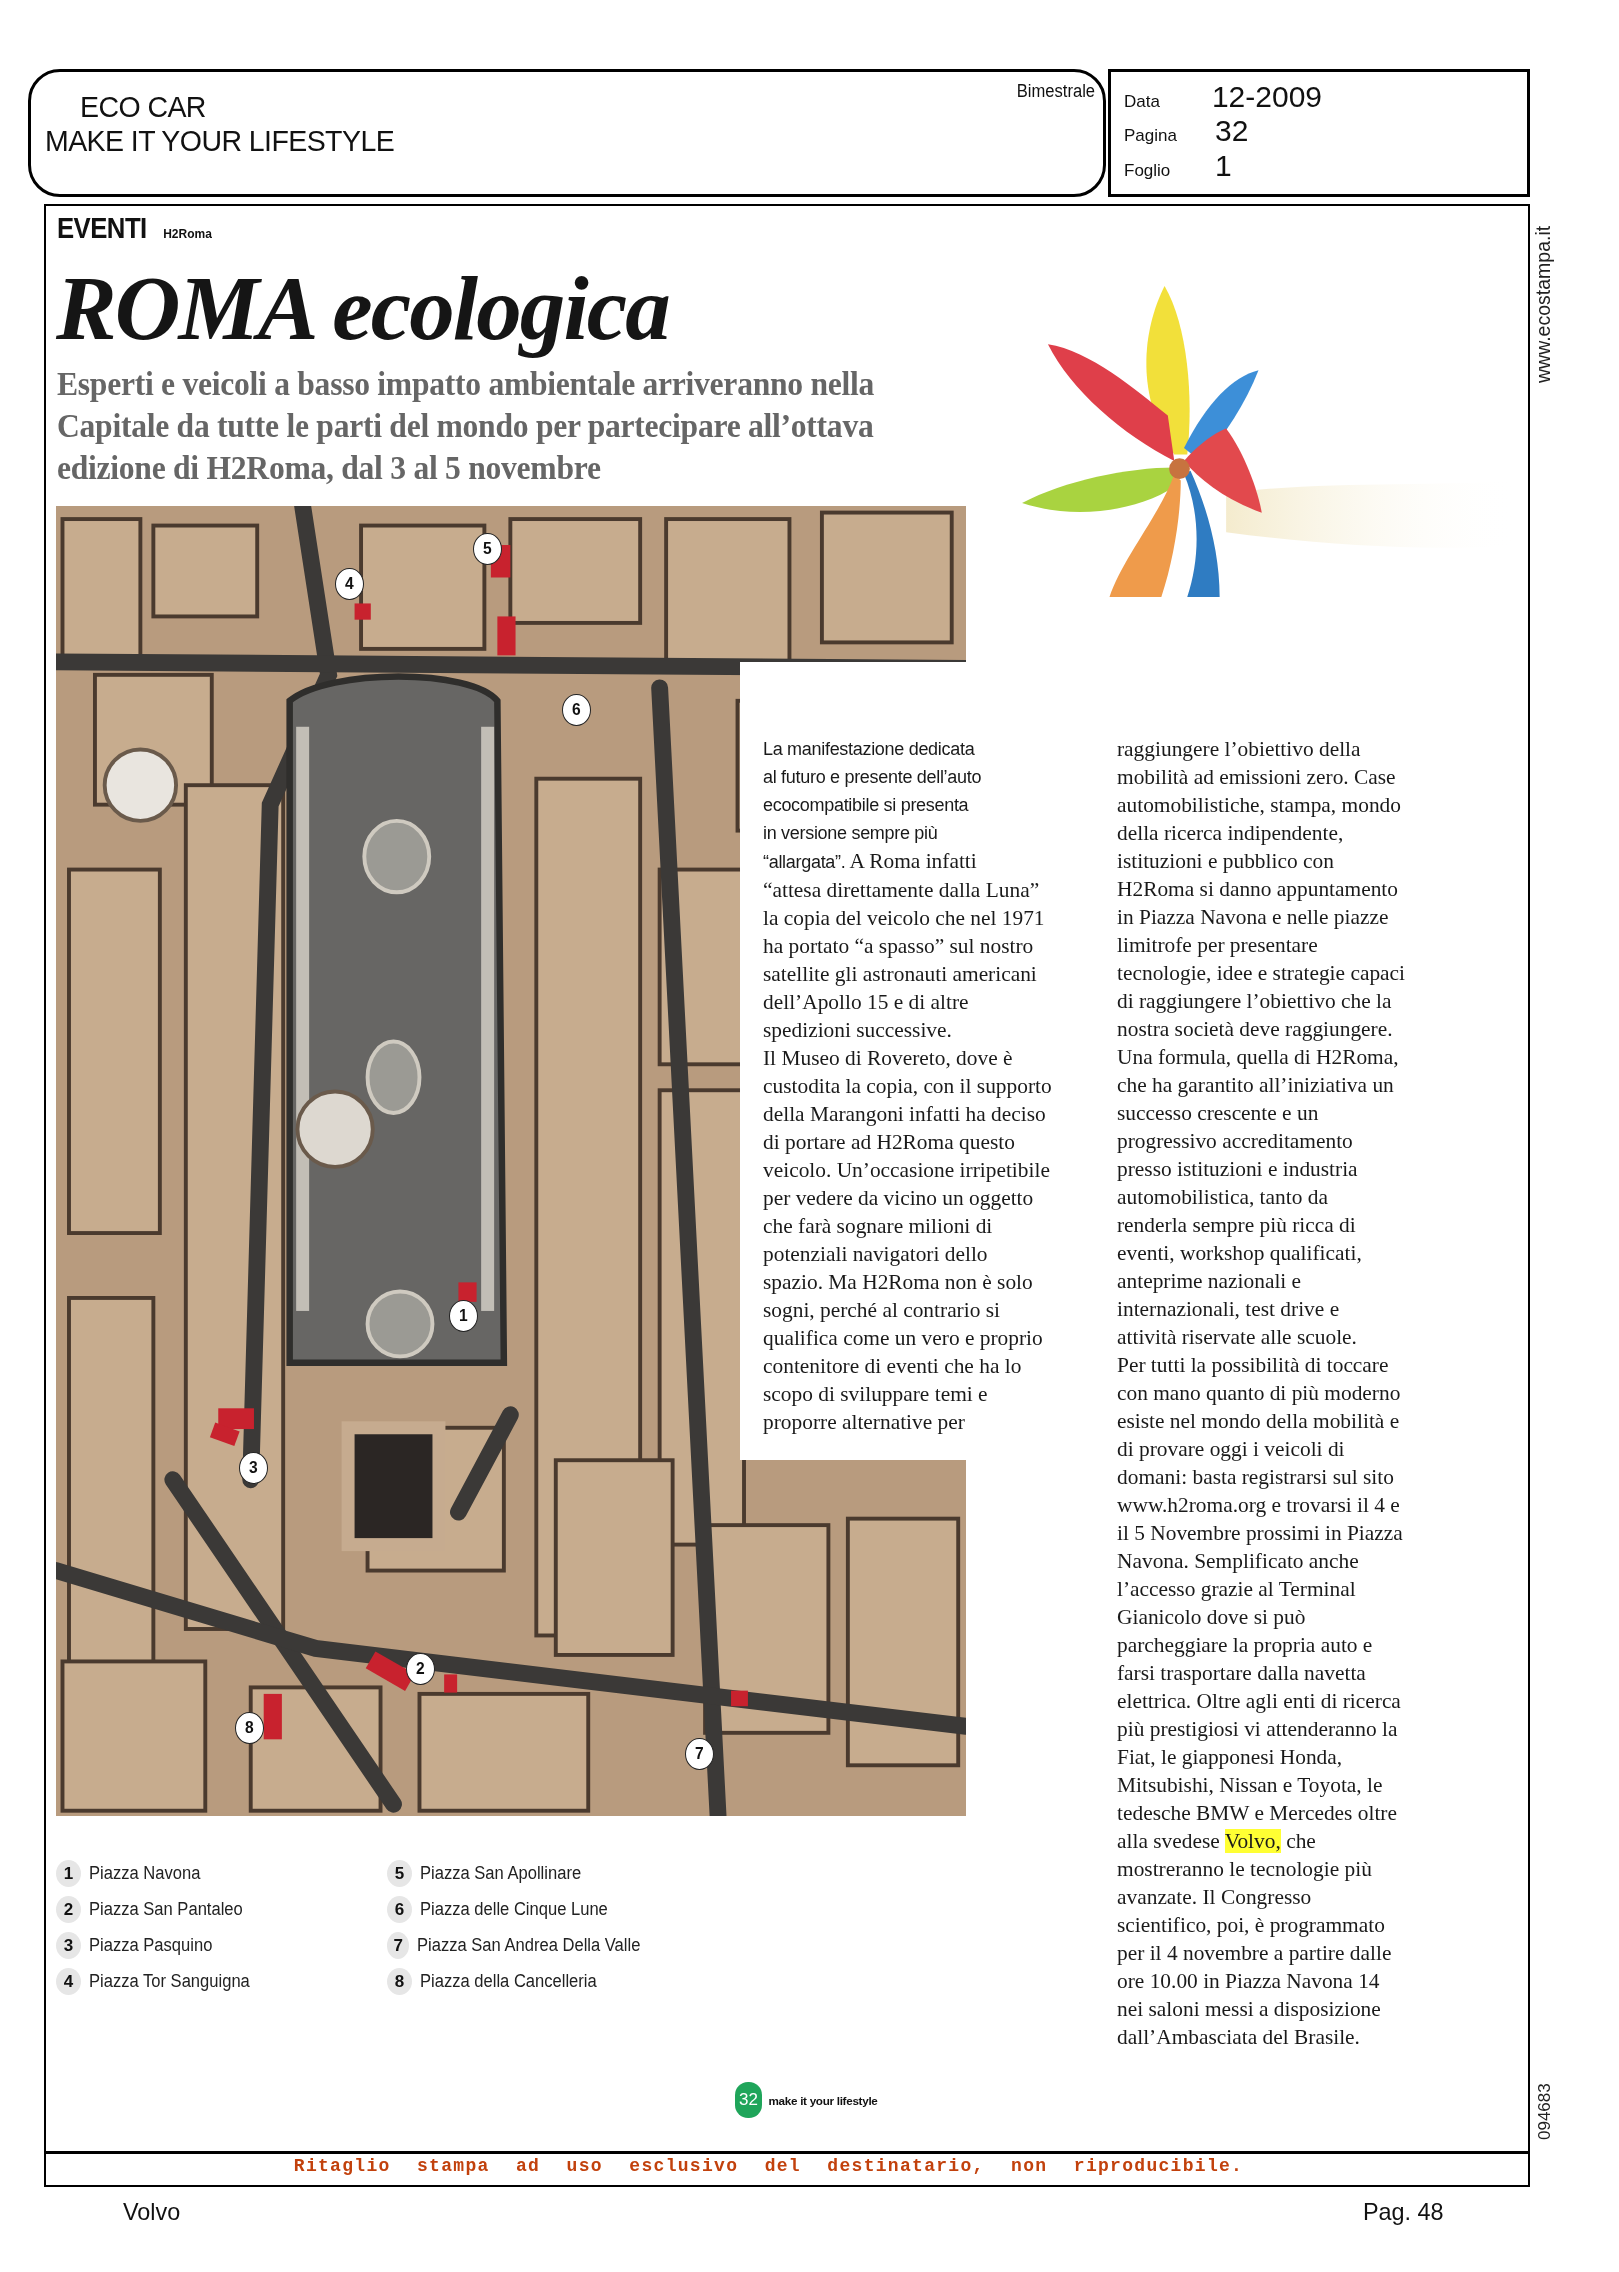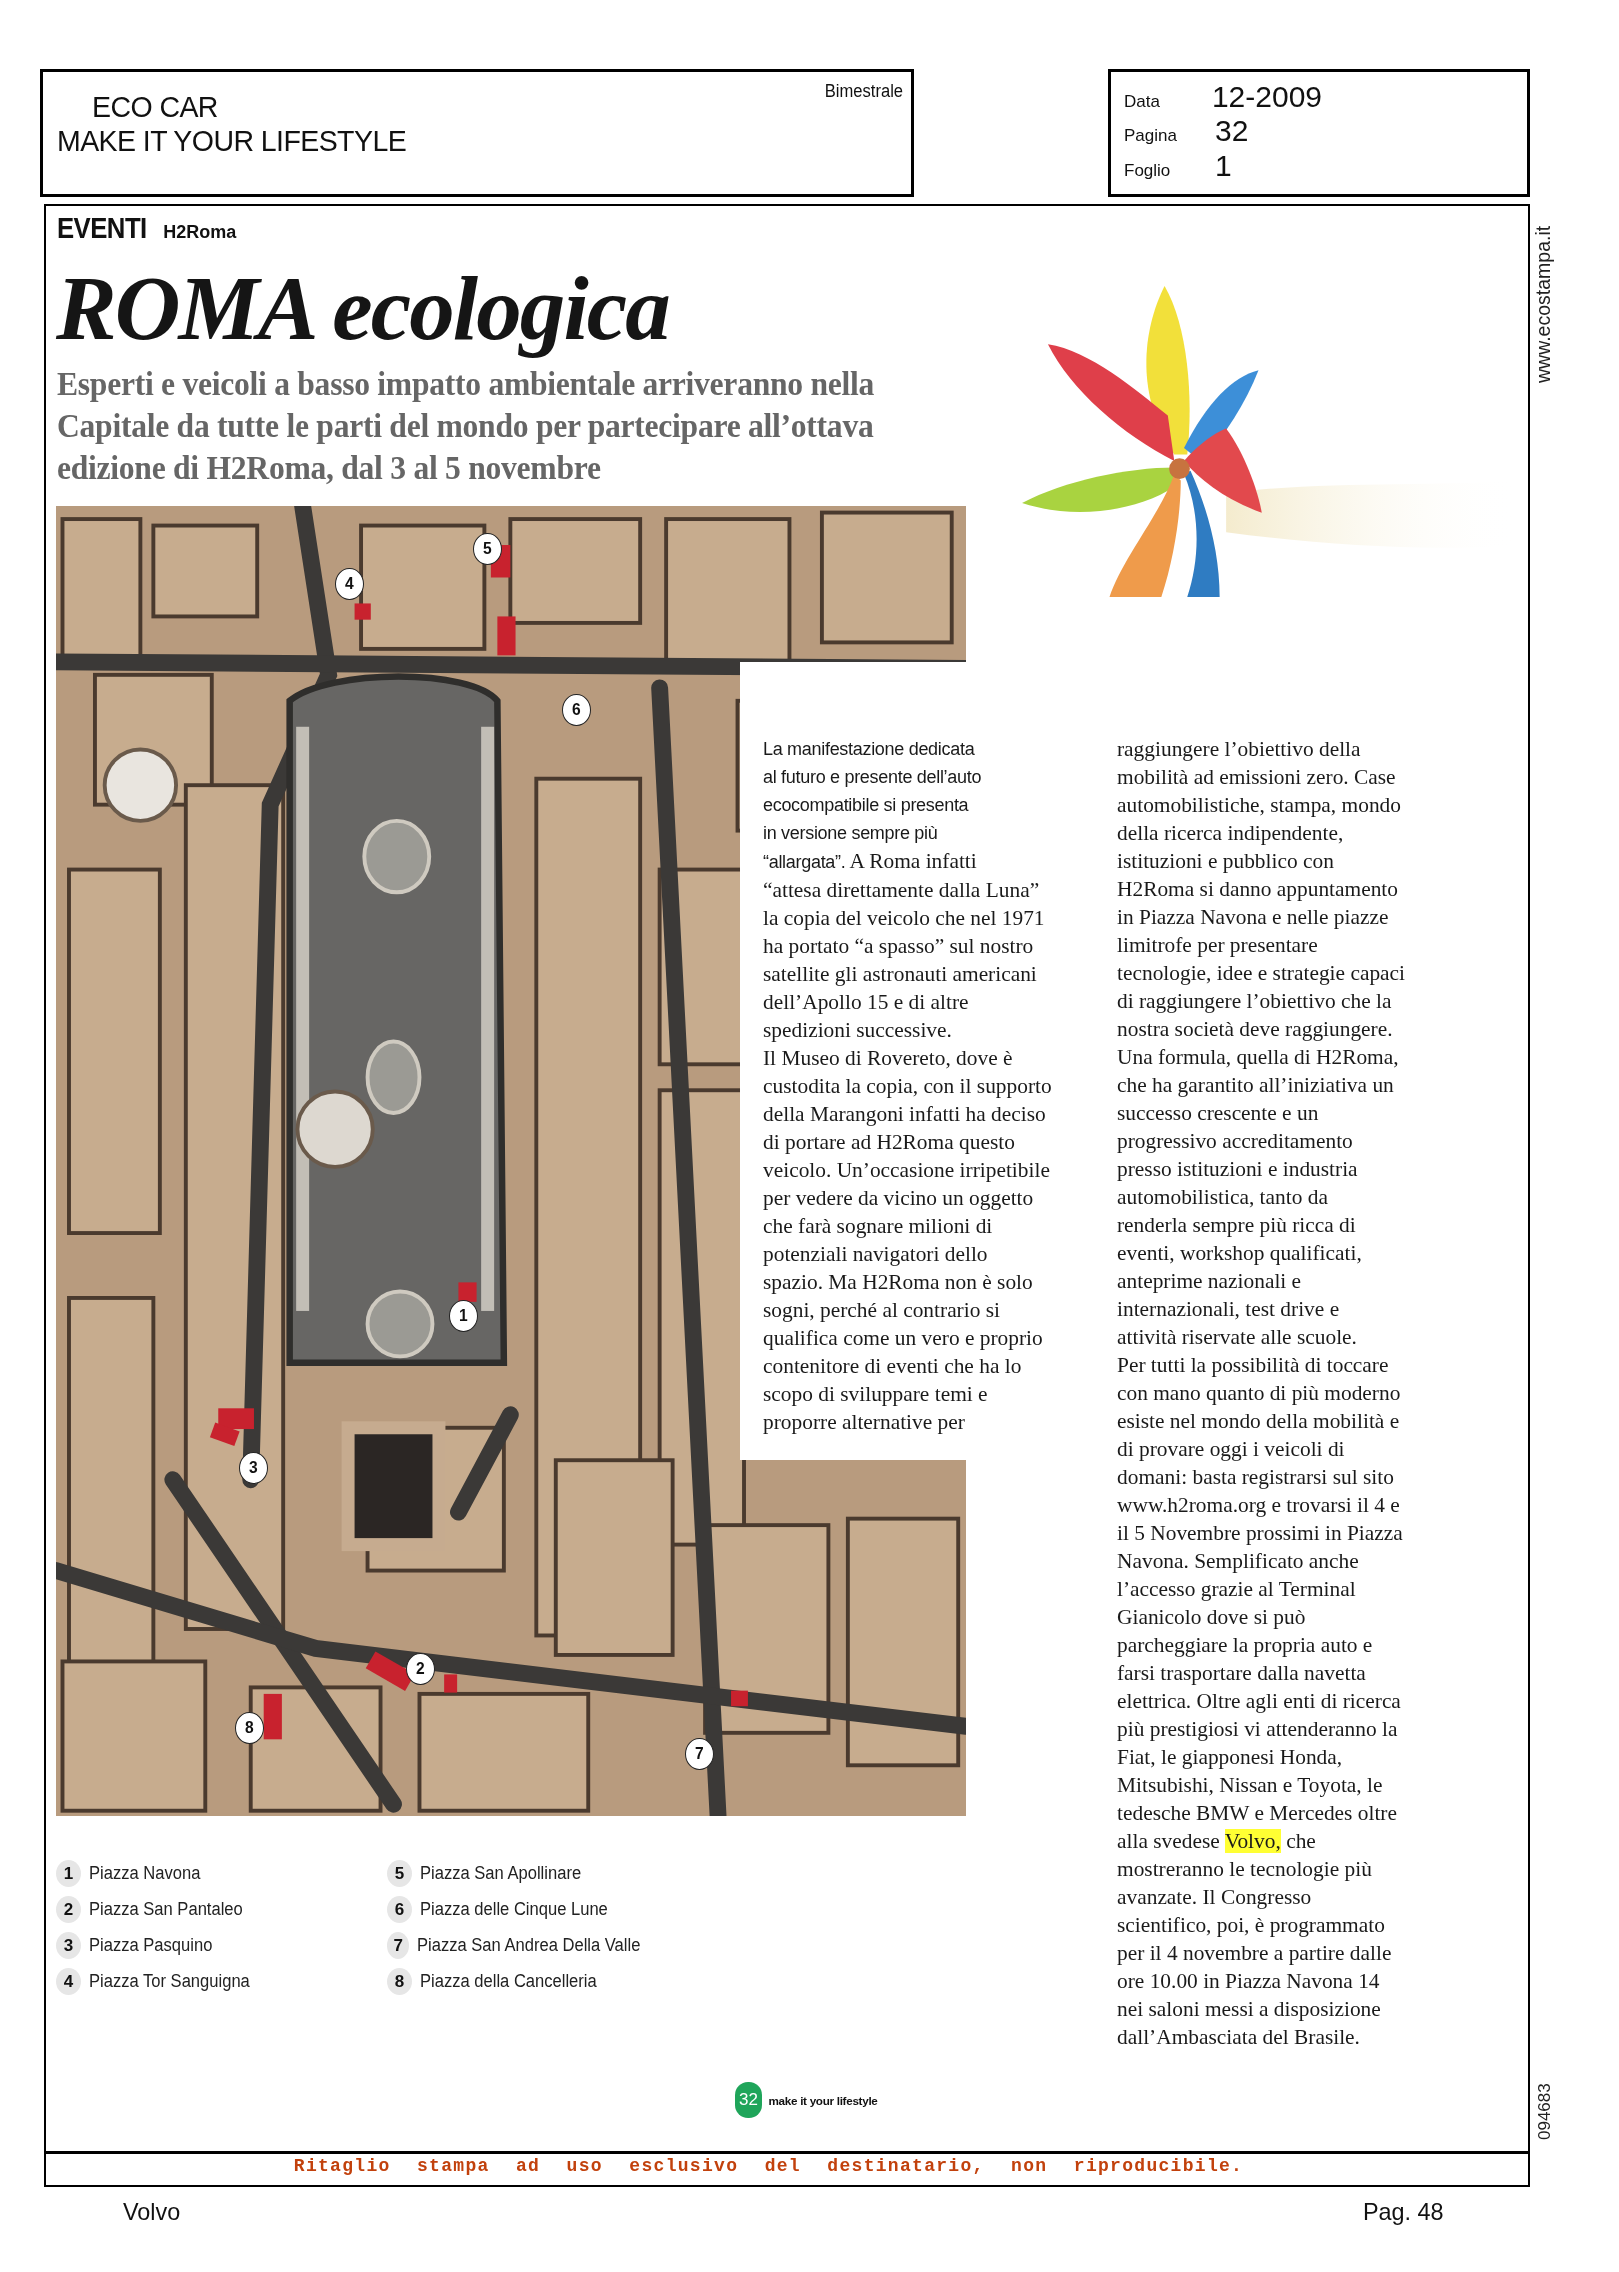--- a/index.html
+++ b/index.html
@@ -1,20 +1,20 @@
 <!DOCTYPE html>
 <html style="font-size:10.4px"><head>
 <meta charset="utf-8">
 <style>
   html, body { margin:0; padding:0; background:#fff; }
   body { width:1620px; height:2273px; position:relative; overflow:hidden; font-family:"Liberation Sans", sans-serif; color:#111; }
 
   
   .box { position:absolute; border:3.2px solid #000; box-sizing:border-box; }
-  #hdr-left { left:40px; top:69px; width:874px; height:128px; }
+  #hdr-left { left:28px; top:69px; width:1078px; height:128px;border-radius:32px; }
   #hdr-right { left:1108px; top:69px; width:422px; height:128px; }
   .pub-title { position:absolute; left:49px; top:18px; font-size:30px; line-height:34px; letter-spacing:-0.6px; transform:scaleX(0.95); transform-origin:left; }
   .pub-sub { position:absolute; left:14.3px; top:52px; font-size:30px; line-height:34px; letter-spacing:-0.6px; transform:scaleX(0.95); transform-origin:left; }
   .freq { position:absolute; right:7.8px; top:9px; font-size:18px; transform:scaleX(0.92); transform-origin:right; }
   .meta-row { position:absolute; left:13px; display:flex; align-items:baseline; }
   .meta-label { font-size:17px; width:91px; }
   .meta-val { font-size:30px; }
   #meta-data { top:7.8px; }
   #meta-data .meta-val { margin-left:52px; }
   #meta-pag { top:42px; }
@@ -26,21 +26,21 @@
   .disclaimer { position:absolute; left:0; width:1449px; top:2156px; text-align:center; font-family:"Liberation Mono", monospace; font-size:18px; font-weight:bold; letter-spacing:1.3px; word-spacing:14.3px; color:#c2410c; }
 
   .side-url { position:absolute; left:1532px; top:221px; width:39px; height:169px; }
   .side-url span { position:absolute; left:0; top:0; white-space:nowrap; font-size:19.5px; transform:rotate(-90deg) translate(-162px, 0); transform-origin:left top; color:#222; }
   .side-code { position:absolute; left:1532px; top:2070px; width:39px; height:78px; }
   .side-code span { position:absolute; left:0; top:0; white-space:nowrap; font-size:17px; transform:rotate(-90deg) translate(-70px, 2.6px); transform-origin:left top; color:#222; }
 
   
   .section { position:absolute; left:57px; top:212px; display:flex; align-items:baseline; gap:13px; }
   .section .s1 { font-size:28.6px; font-weight:bold; letter-spacing:-0.6px; transform:scaleX(0.9); transform-origin:left; }
-  .section .s2 { font-size:18px; font-weight:bold; margin-left:-6.5px; }
+  .section .s2 { font-size:12px; font-weight:bold; margin-left:-6.5px; }
   .headline { position:absolute; left:56px; top:257px; font-family:"Liberation Serif", serif; font-style:italic; font-weight:bold; font-size:91px; line-height:104px; letter-spacing:-1.9px; color:#151515;text-align:center; }
   .deck { position:absolute; left:57px; top:363px; width:934px; font-family:"Liberation Serif", serif; font-weight:bold; font-size:34px; line-height:42px; color:#666; letter-spacing:-0.3px; transform:scaleX(0.93); transform-origin:left; }
 
   
   .pinwheel { position:absolute; left:1012px; top:286px; width:506px; height:311px; }
 
   
   .map { position:absolute; left:56px; top:506px; width:910px; height:1310px; overflow:hidden; background:#b59a80; }
   .map svg { display:block; }
   .marker { position:absolute; width:28.6px; height:32px; border-radius:50%; background:#fff; border:1.9px solid #222; box-sizing:border-box; display:flex; align-items:center; justify-content:center; font-size:15.6px; font-weight:bold; color:#111; }

